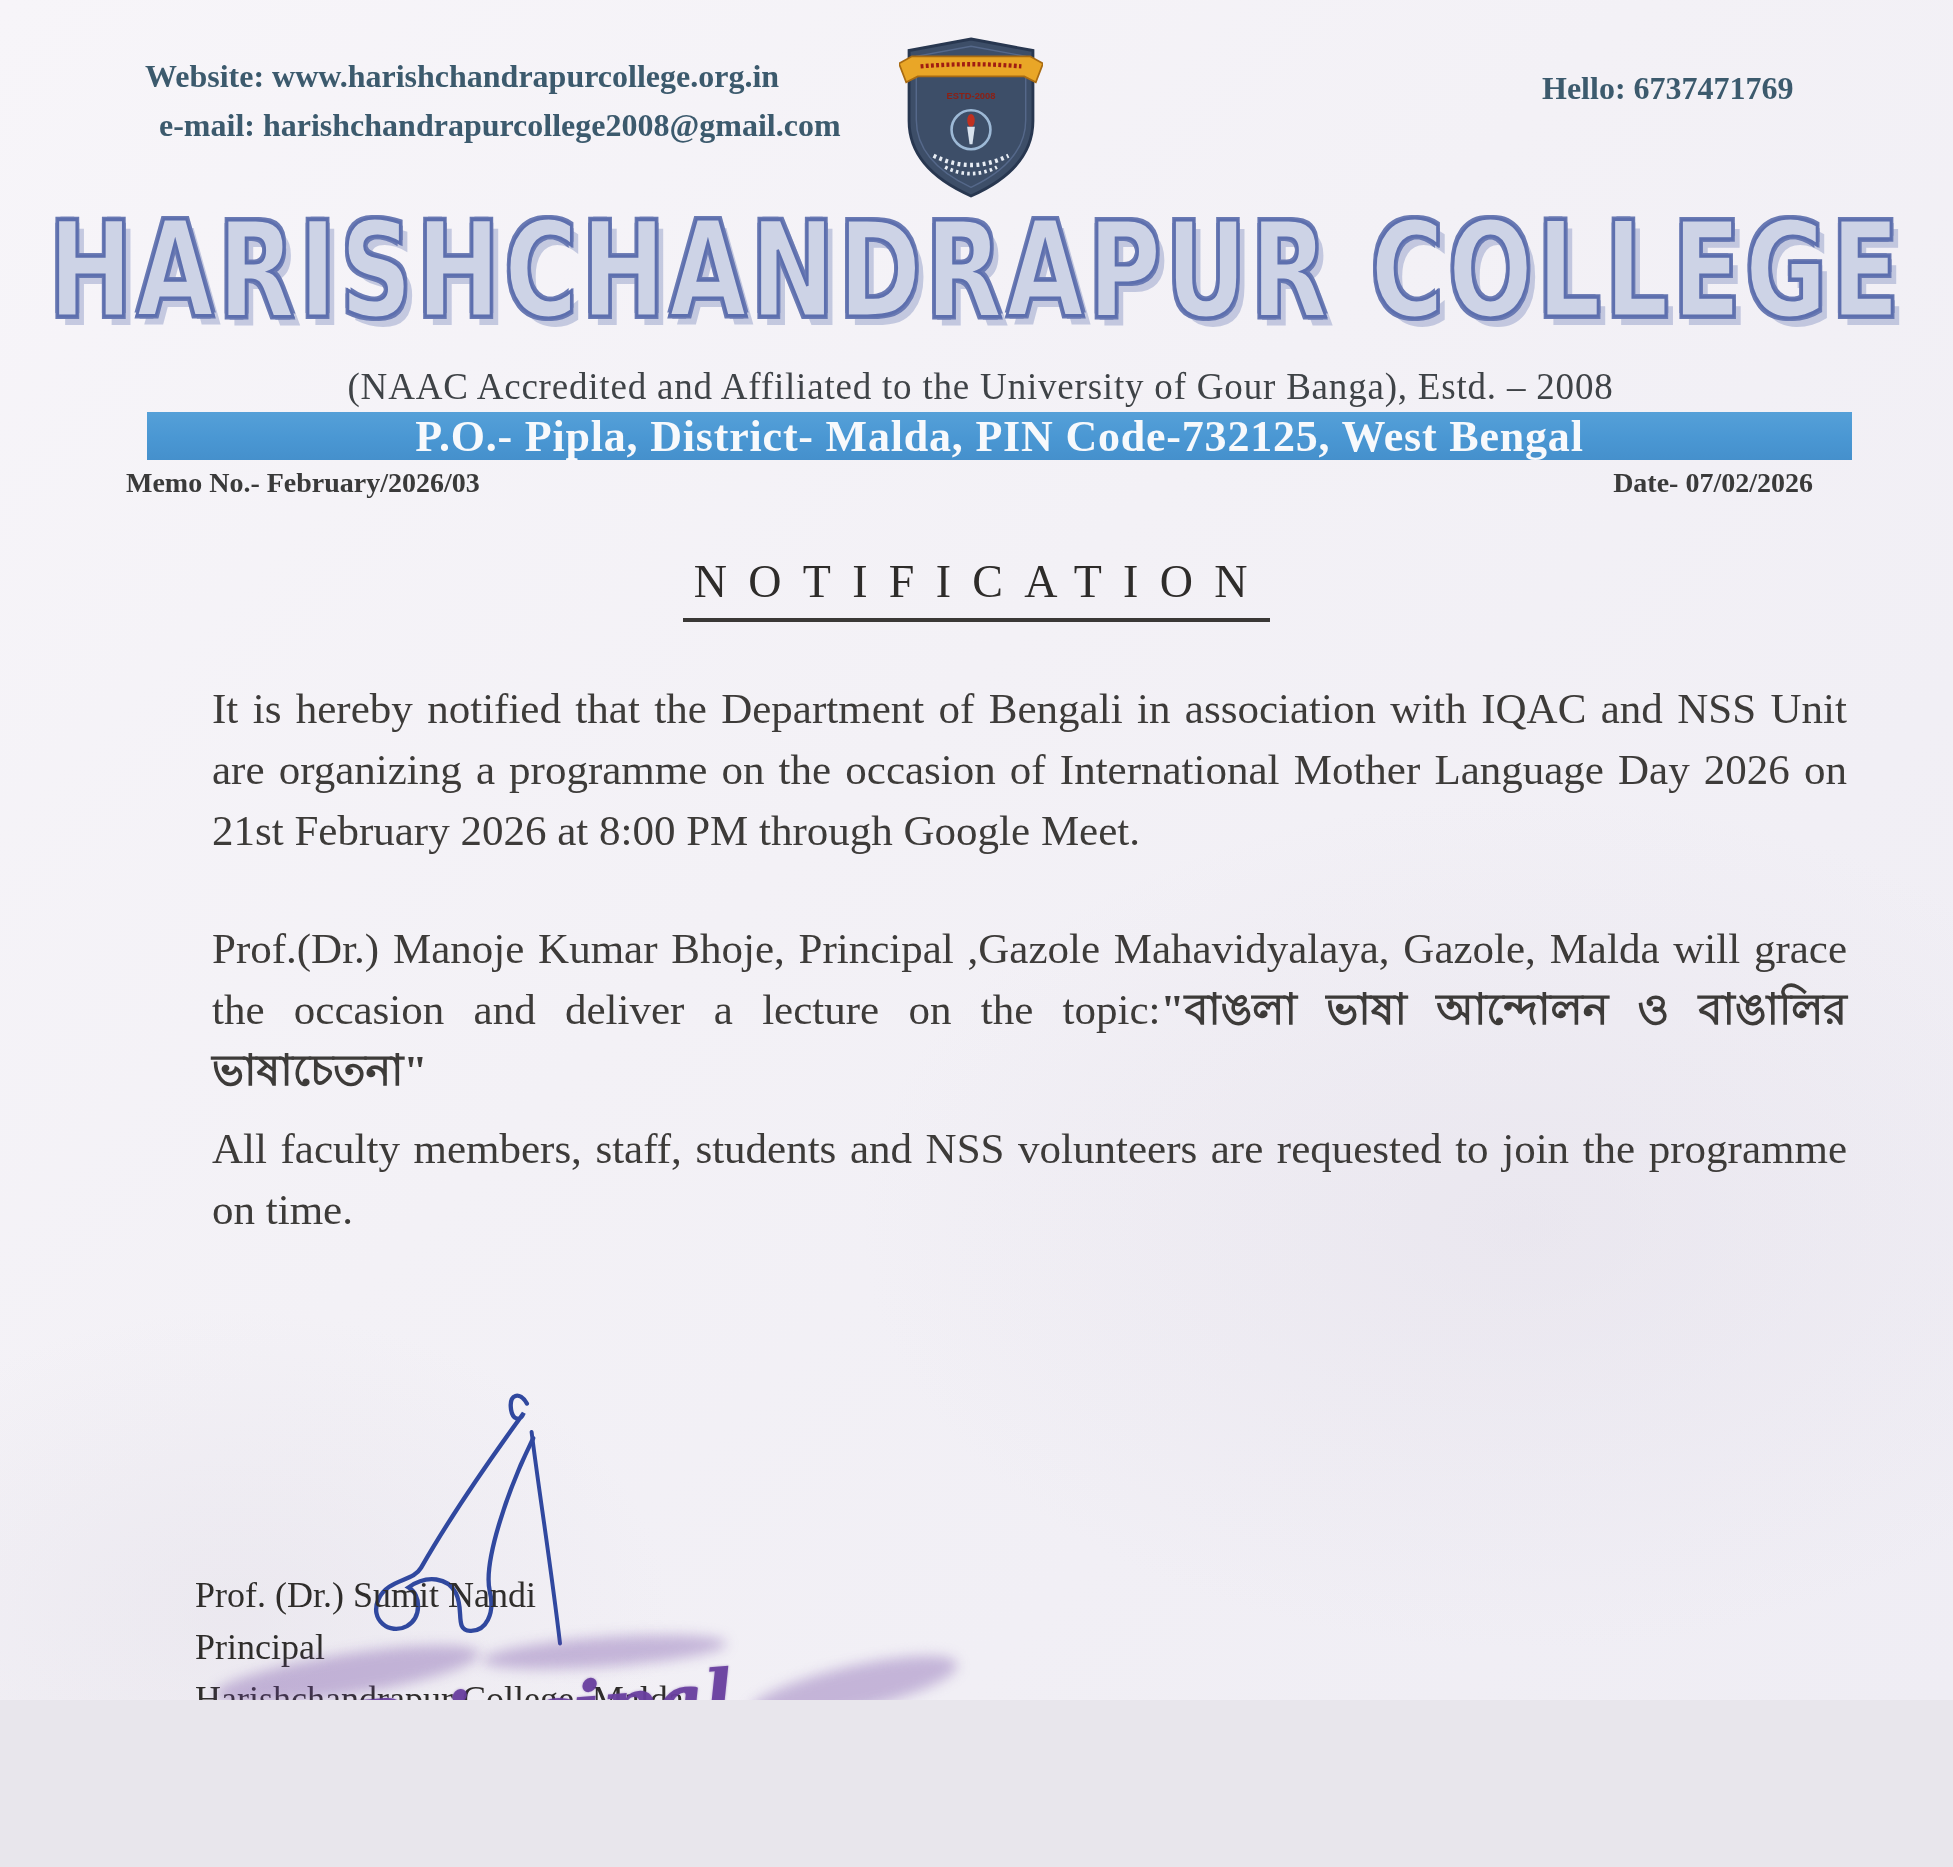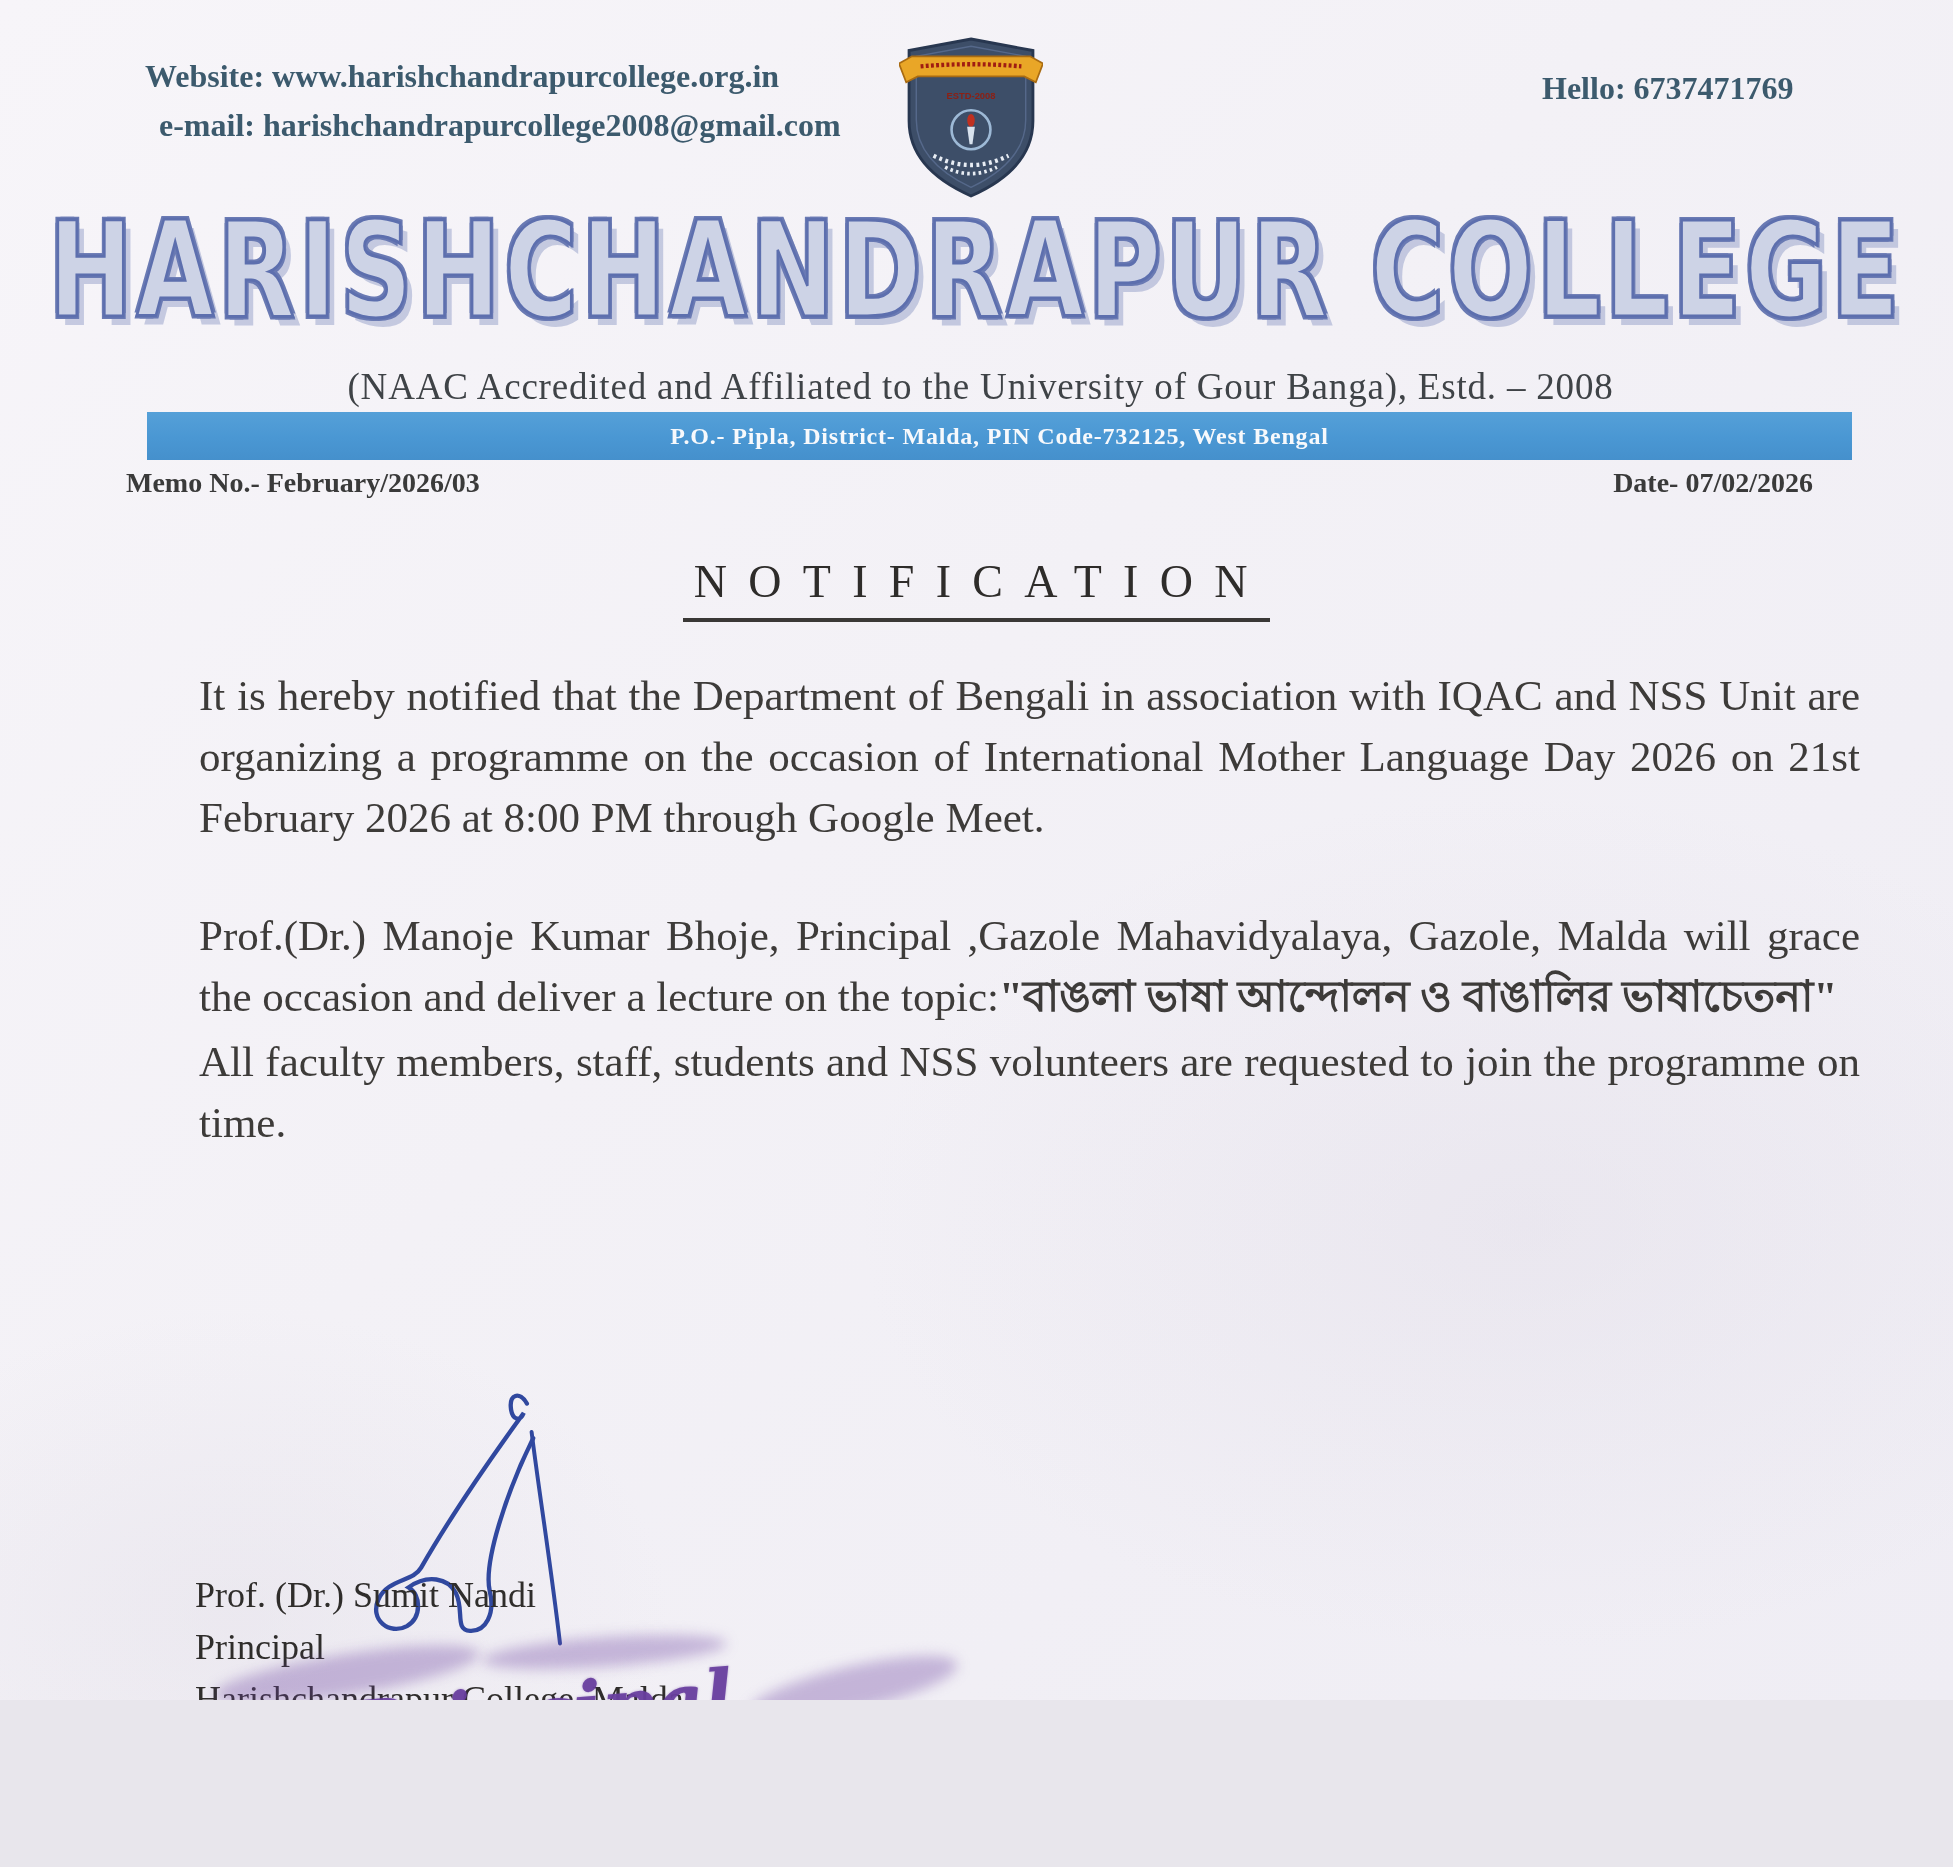--- a/index.html
+++ b/index.html
@@ -32,33 +32,33 @@
       7.1px 7.1px 0 rgba(93,111,174,0.32);
     transform:scale(1.02,1.34);transform-origin:center top;
   }
   
   #accreditation{position:absolute;top:365px;left:4px;width:100%;text-align:center;
     font-size:37px;color:#3f4347;letter-spacing:0.8px;}
   
   #banner{position:absolute;left:147px;top:412px;width:1705px;height:48px;
     background:linear-gradient(180deg,#55a0d8,#4a97d3 55%,#4590cc);
     display:flex;align-items:center;justify-content:center;}
-  #banner span{color:#f7f9fc;font-weight:bold;font-size:24px;letter-spacing:0.8px;}
+  #banner span{color:#f7f9fc;font-weight:bold;font-size:44px;letter-spacing:0.8px;}
   
   #memo-row{position:absolute;top:467px;left:126px;width:1687px;
     display:flex;justify-content:space-between;
     font-weight:bold;font-size:28px;color:#3a3a3a;}
   
   #notice-title{position:absolute;top:555px;left:0;width:100%;text-align:center;}
   #notice-title span{display:inline-block;font-size:46px;letter-spacing:21.3px;
     color:#2e2c2a;border-bottom:4px solid #3a3836;padding:0 1.6px 9.5px 11px;}
   
   #content{position:absolute;left:195px;top:661px;width:1669px;
     font-size:43px;line-height:61px;color:#3d3b39;text-align:justify;}
-  #content p{margin:4px;}
+  #content p{margin:17px;}
   #para1{margin-bottom:57px !important;}
   #para3{margin-bottom:62px !important;}
   .bn{font-weight:600;}
   
   #signature-svg{position:absolute;left:328px;top:1389px;}
   #sign-block{position:absolute;left:195px;top:1569px;font-size:36px;line-height:52px;color:#2f2d2b;}
   
   .smudge{position:absolute;background:rgba(109,66,160,0.34);filter:blur(6.3px);border-radius:50%;}
   #smudge1{left:212px;top:1654px;width:269px;height:41px;transform:rotate(-9deg);}
   #smudge2{left:747px;top:1666px;width:213px;height:44px;transform:rotate(-13deg);}

